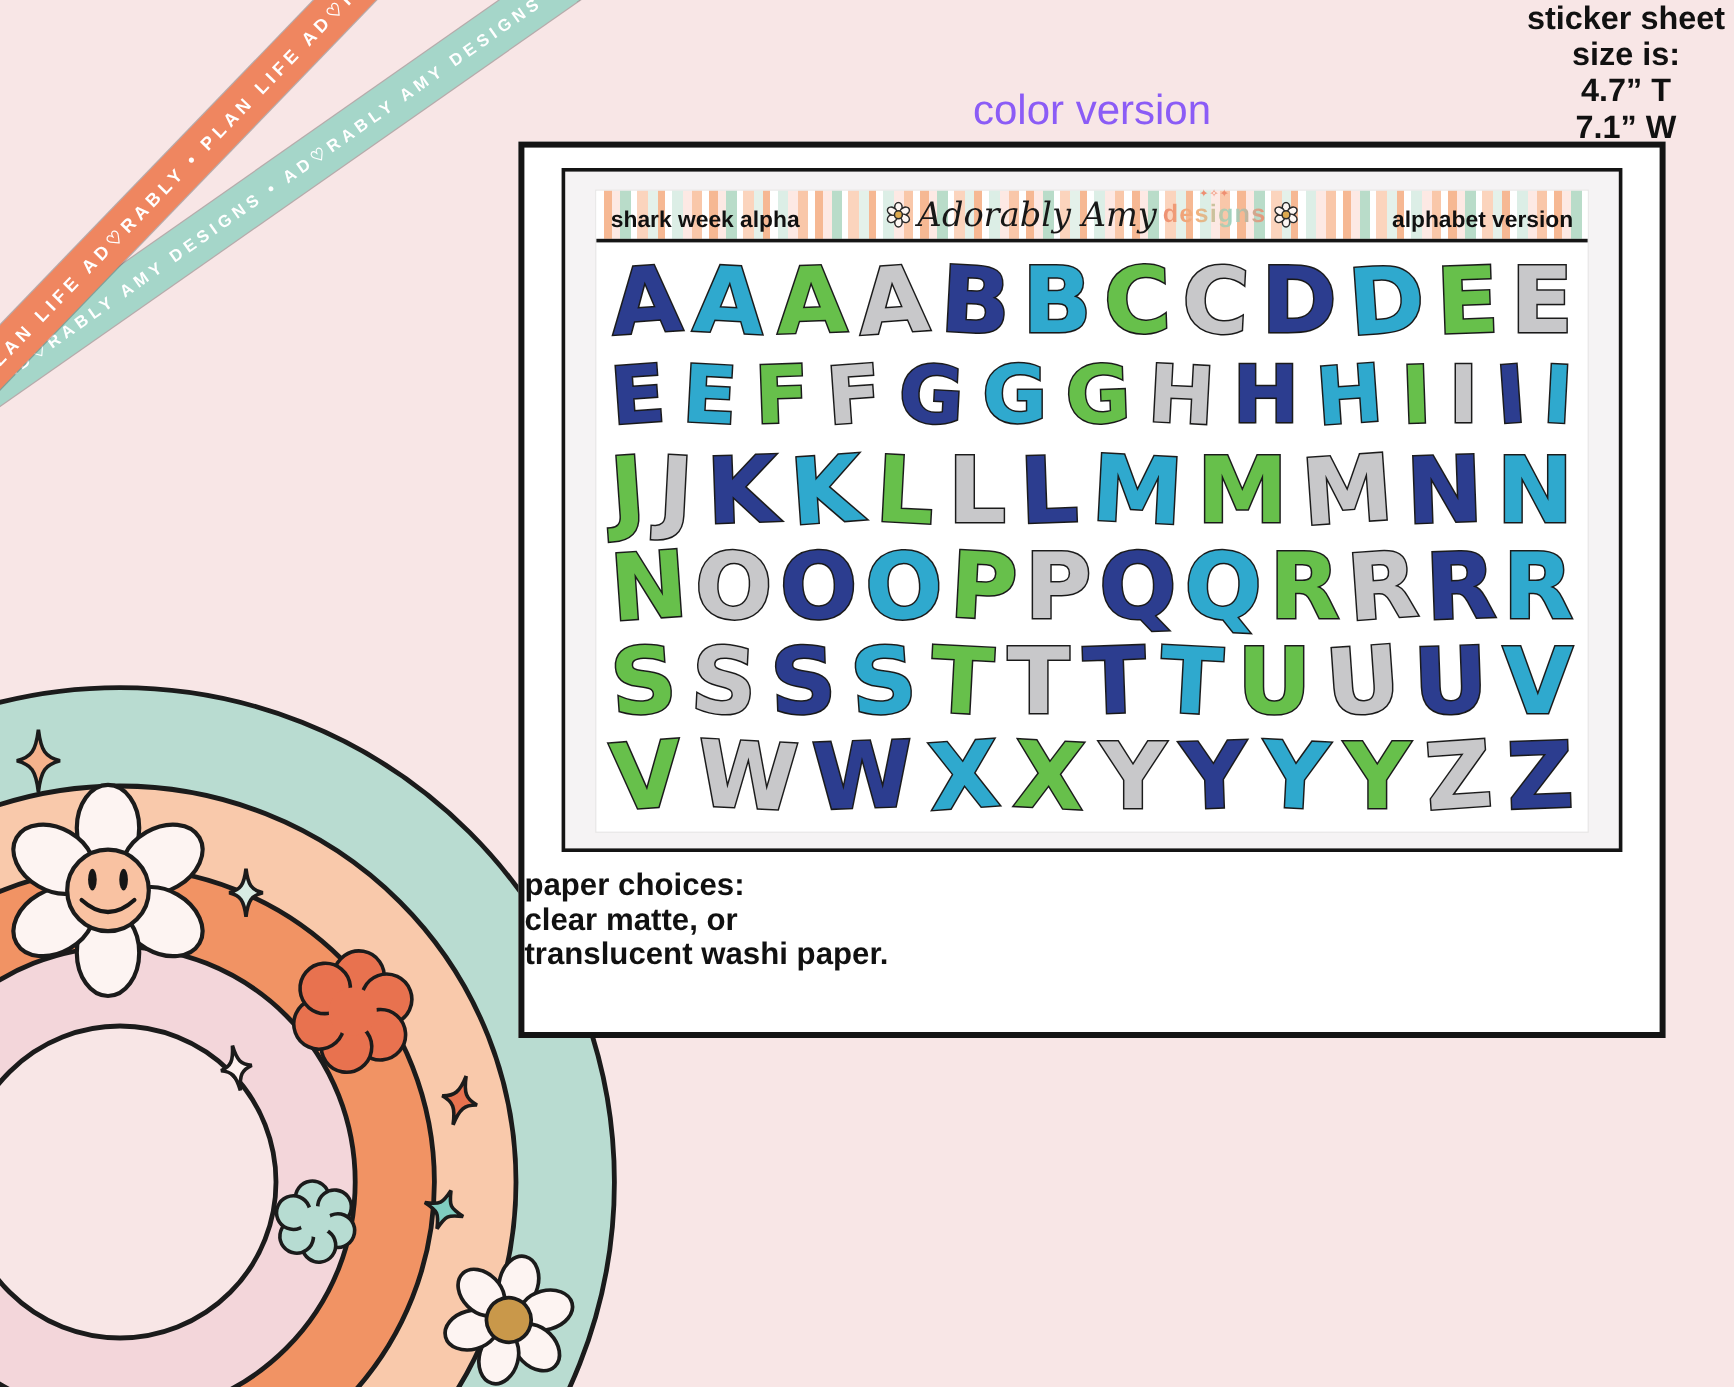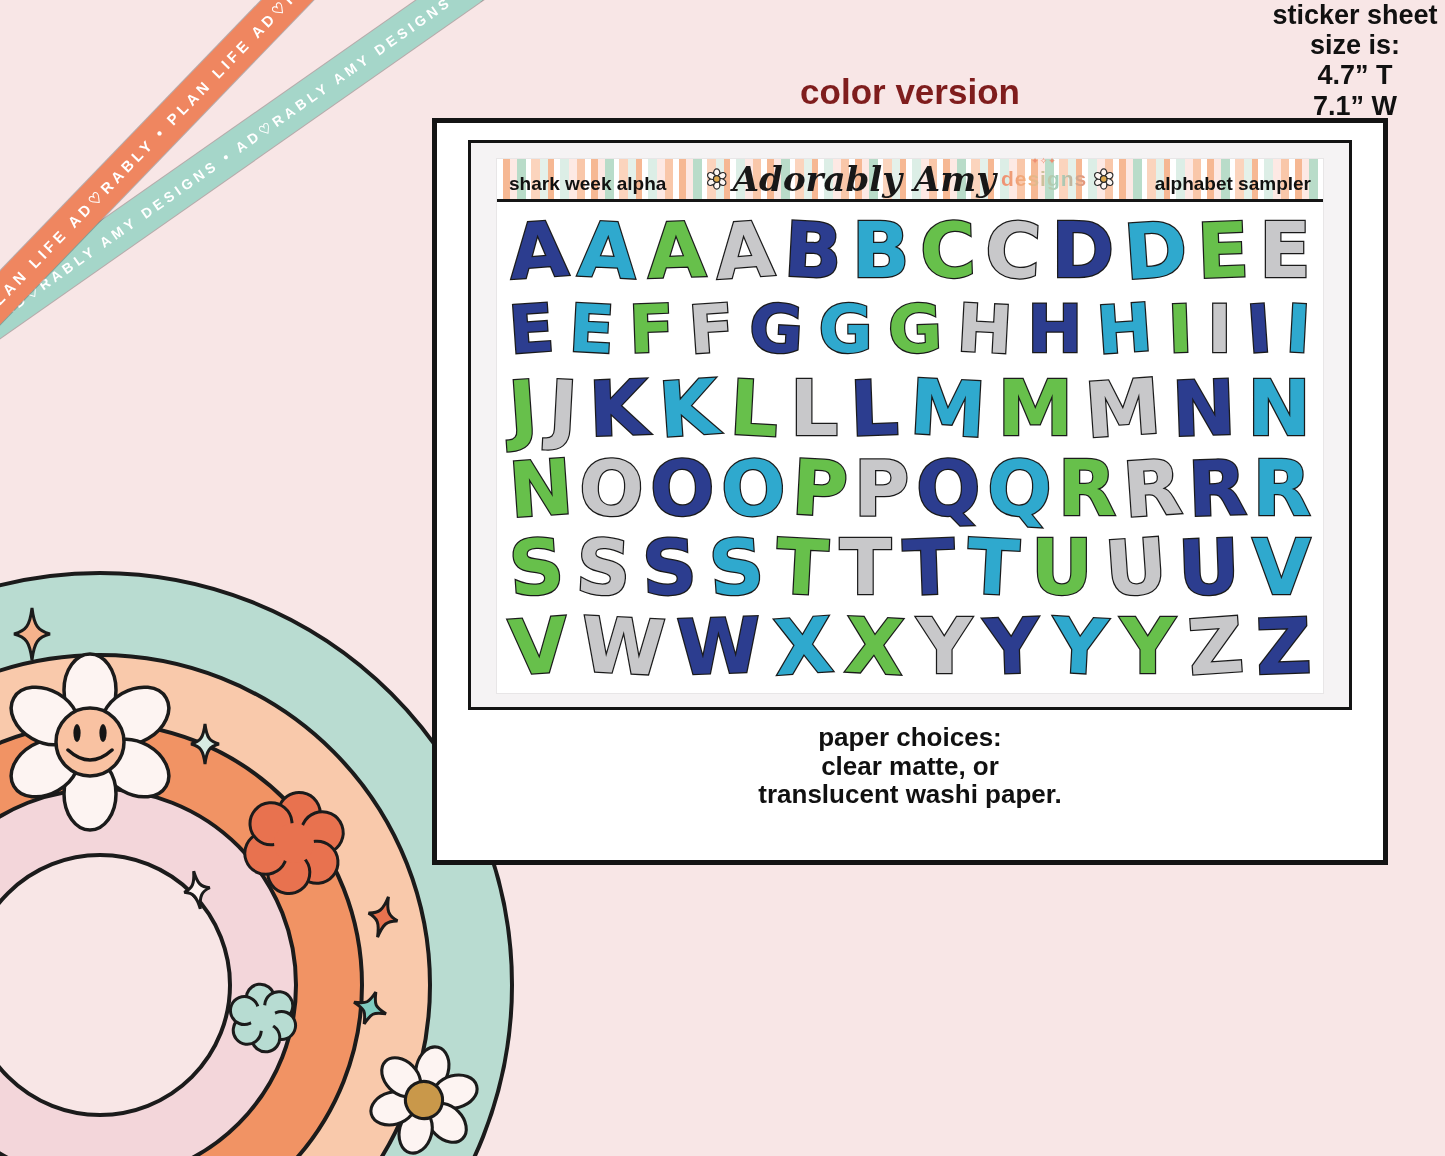--- a/index.html
+++ b/index.html
@@ -19,40 +19,40 @@
           transform:rotate(-46deg);font-size:15px;letter-spacing:4px;z-index:6;}
   .ribbon-mint{left:-20px;top:310px;width:620px;height:38px;background:var(--ribbon-mint);
           transform:rotate(-35deg);font-size:14px;letter-spacing:4px;z-index:5;}
   .ribbon-sliver{left:470px;top:-34px;width:110px;height:38px;background:var(--ribbon-orange);
           transform:rotate(-35deg);z-index:4;}
 
   
   .size-note{position:absolute;left:1255px;top:0px;width:200px;text-align:center;
           font-weight:bold;font-size:27px;line-height:1.12;color:#111;z-index:7;}
   .version-label{position:absolute;left:432px;top:72px;width:956px;text-align:center;
-          font-weight:bold;font-size:35px;color:#7f1d1d;z-index:7;}
+          font-weight:normal;font-size:35px;color:#8b5cf6;z-index:7;}
 
   
   .outer-box{position:absolute;left:432px;top:118px;width:956px;height:747px;
           border:5px solid var(--ink);background:#ffffff;box-sizing:border-box;z-index:3;}
   .inner-box{position:absolute;left:31px;top:17px;width:884px;height:570px;
           border:3px solid var(--ink);background:#f5f3f4;box-sizing:border-box;}
   .sheet{position:absolute;left:26px;top:16px;right:26px;bottom:14px;background:#ffffff;
           box-shadow:0 0 0 1px #e8e6e7;}
   .washi-header{position:relative;height:40px;border-bottom:3px solid #151515;
           display:flex;align-items:center;justify-content:space-between;padding:0 12px;
           background:repeating-linear-gradient(90deg,
             #ffffff 0 6px,#f6b893 6px 13px,#fde9e4 13px 20px,#b9dcc9 20px 29px,
             #ffffff 29px 34px,#fbd4bd 34px 43px,#e4f1ea 43px 51px,#f6b893 51px 57px,
             #ffffff 57px 63px,#dceee6 63px 72px,#fde9e4 72px 80px,#f9c7a9 80px 88px);}
   .sheet-title{font-weight:bold;font-size:19px;color:#111;margin-top:10px;}
   .logo{position:absolute;left:50%;top:50%;transform:translate(-50%,-50%);
           display:flex;align-items:center;gap:5px;white-space:nowrap;}
-  .logo-script{font-family:"DejaVu Serif",serif;font-style:italic;font-weight:bold;
-          font-size:34px;color:#181818;line-height:1;}
+  .logo-script{font-family:"DejaVu Serif",serif;font-style:italic;font-weight:normal;
+          font-size:28px;color:#181818;line-height:1;}
   .logo-sub-wrap{position:relative;display:inline-block;}
   .logo-sub{font-weight:bold;font-size:21px;letter-spacing:1px;
           background:linear-gradient(90deg,#ee8f72,#f2b27e,#9fd3c0,#ee8f72);
           -webkit-background-clip:text;background-clip:text;color:transparent;}
   .logo-sparkles{position:absolute;top:-11px;left:50%;transform:translateX(-50%);
           font-size:9px;color:#ee8f72;letter-spacing:1px;}
 
   
   .alphabet-rows{position:absolute;left:12px;right:12px;top:52px;bottom:6px;
           display:flex;flex-direction:column;justify-content:space-between;}
@@ -60,21 +60,21 @@
   .letter{font-family:"DejaVu Sans",sans-serif;font-weight:900;font-size:76px;line-height:1;
           -webkit-text-stroke:2.5px #1c1c1c;paint-order:stroke fill;
           text-shadow:0 1px 0 rgba(0,0,0,0.12);}
   .letter-row.dense .letter{font-size:66px;}
   .letter.navy{color:var(--navy);} .letter.cyan{color:var(--cyan);}
   .letter.green{color:var(--green);} .letter.gray{color:var(--gray);}
   .letter:nth-child(3n+1){transform:rotate(-4deg);}
   .letter:nth-child(3n+2){transform:rotate(3deg);}
   .letter:nth-child(4n+3){transform:rotate(-2deg);}
 
-  .paper-note{position:absolute;left:0;top:600px;width:100%;text-align:center;
+  .paper-note{position:absolute;left:0;top:600px;width:100%;
           font-weight:bold;font-size:26px;line-height:1.1;color:#111;}
 
   
   .rainbow{position:absolute;left:0;top:556px;width:620px;height:600px;z-index:1;}
 </style>
 </head>
 <body>
 
 <div class="canvas">
 
@@ -123,21 +123,21 @@
                 <ellipse transform="rotate(0)" cx="0" cy="-6.5" rx="3.4" ry="4.6"></ellipse>
                 <ellipse transform="rotate(60)" cx="0" cy="-6.5" rx="3.4" ry="4.6"></ellipse>
                 <ellipse transform="rotate(120)" cx="0" cy="-6.5" rx="3.4" ry="4.6"></ellipse>
                 <ellipse transform="rotate(180)" cx="0" cy="-6.5" rx="3.4" ry="4.6"></ellipse>
                 <ellipse transform="rotate(240)" cx="0" cy="-6.5" rx="3.4" ry="4.6"></ellipse>
                 <ellipse transform="rotate(300)" cx="0" cy="-6.5" rx="3.4" ry="4.6"></ellipse>
               </g>
               <circle r="3.6" fill="#dda94e" stroke="#2b2b2b" stroke-width="1.4"></circle>
             </svg>
           </span>
-          <span class="sheet-title">alphabet sampler</span>
+          <span class="sheet-title">alphabet version</span>
         </div>
 
         <div class="alphabet-rows">
             <div class="letter-row">
               <span class="letter navy">A</span>
               <span class="letter cyan">A</span>
               <span class="letter green">A</span>
               <span class="letter gray">A</span>
               <span class="letter navy">B</span>
               <span class="letter cyan">B</span>

